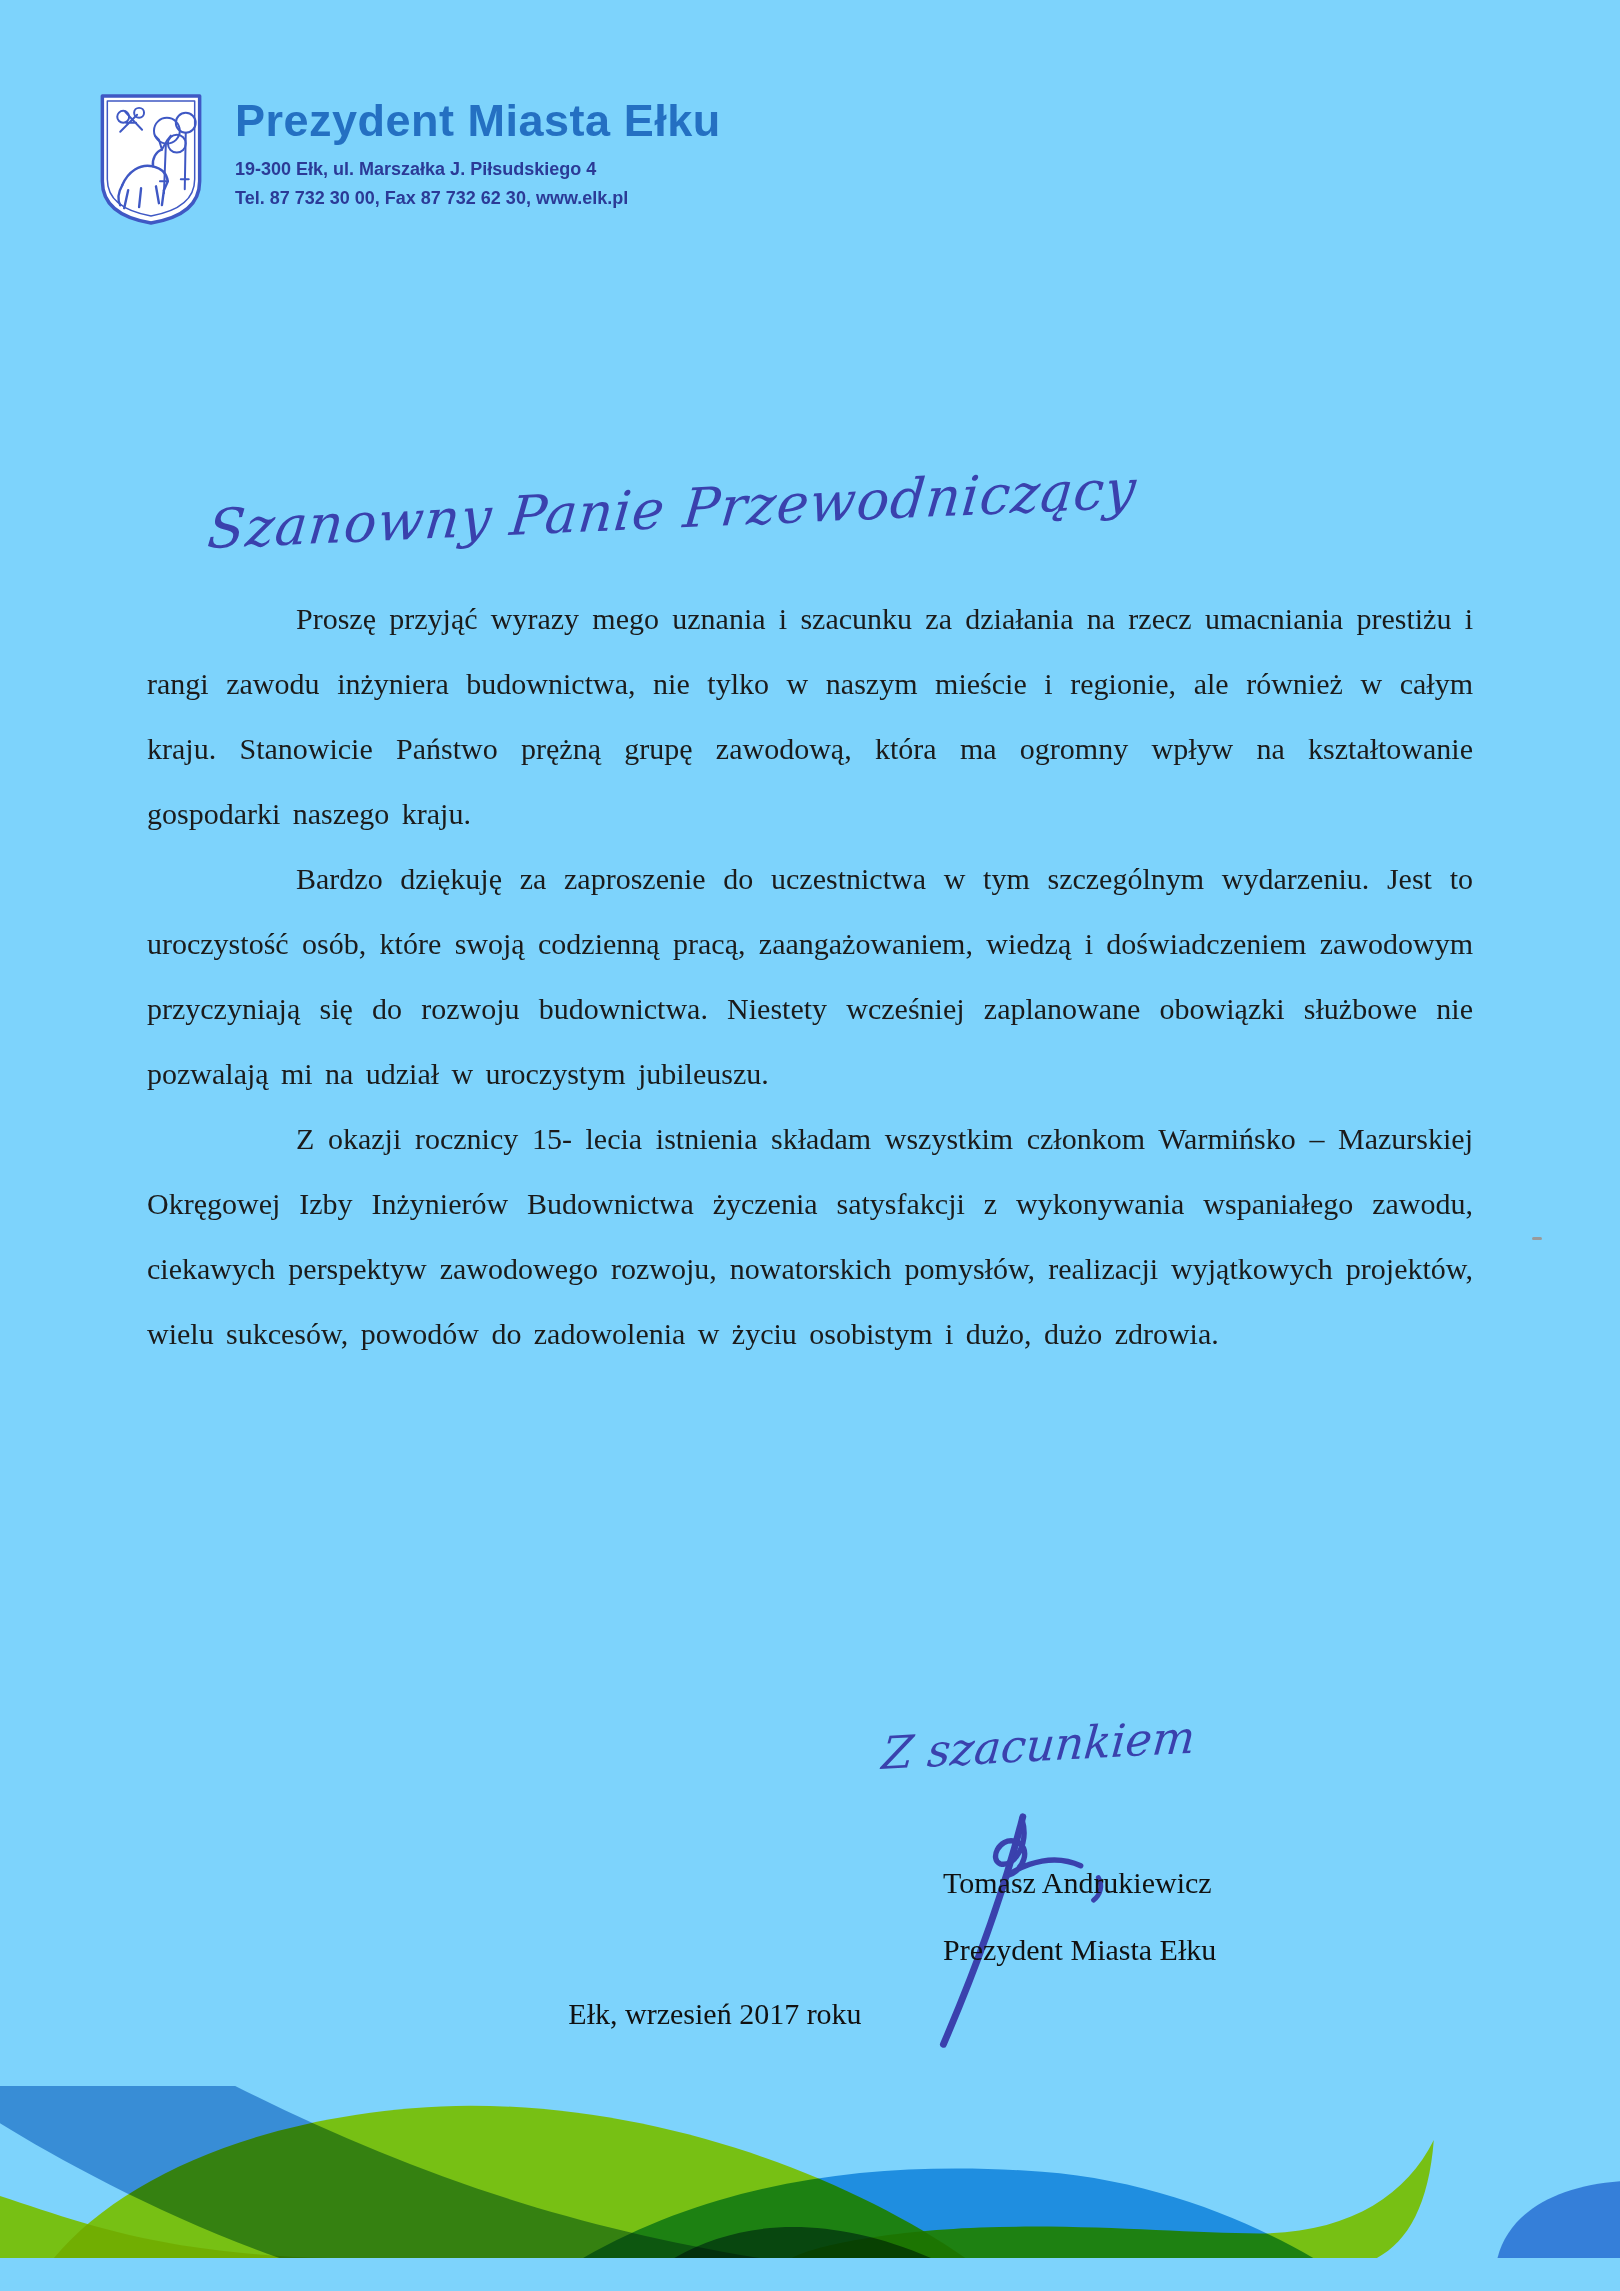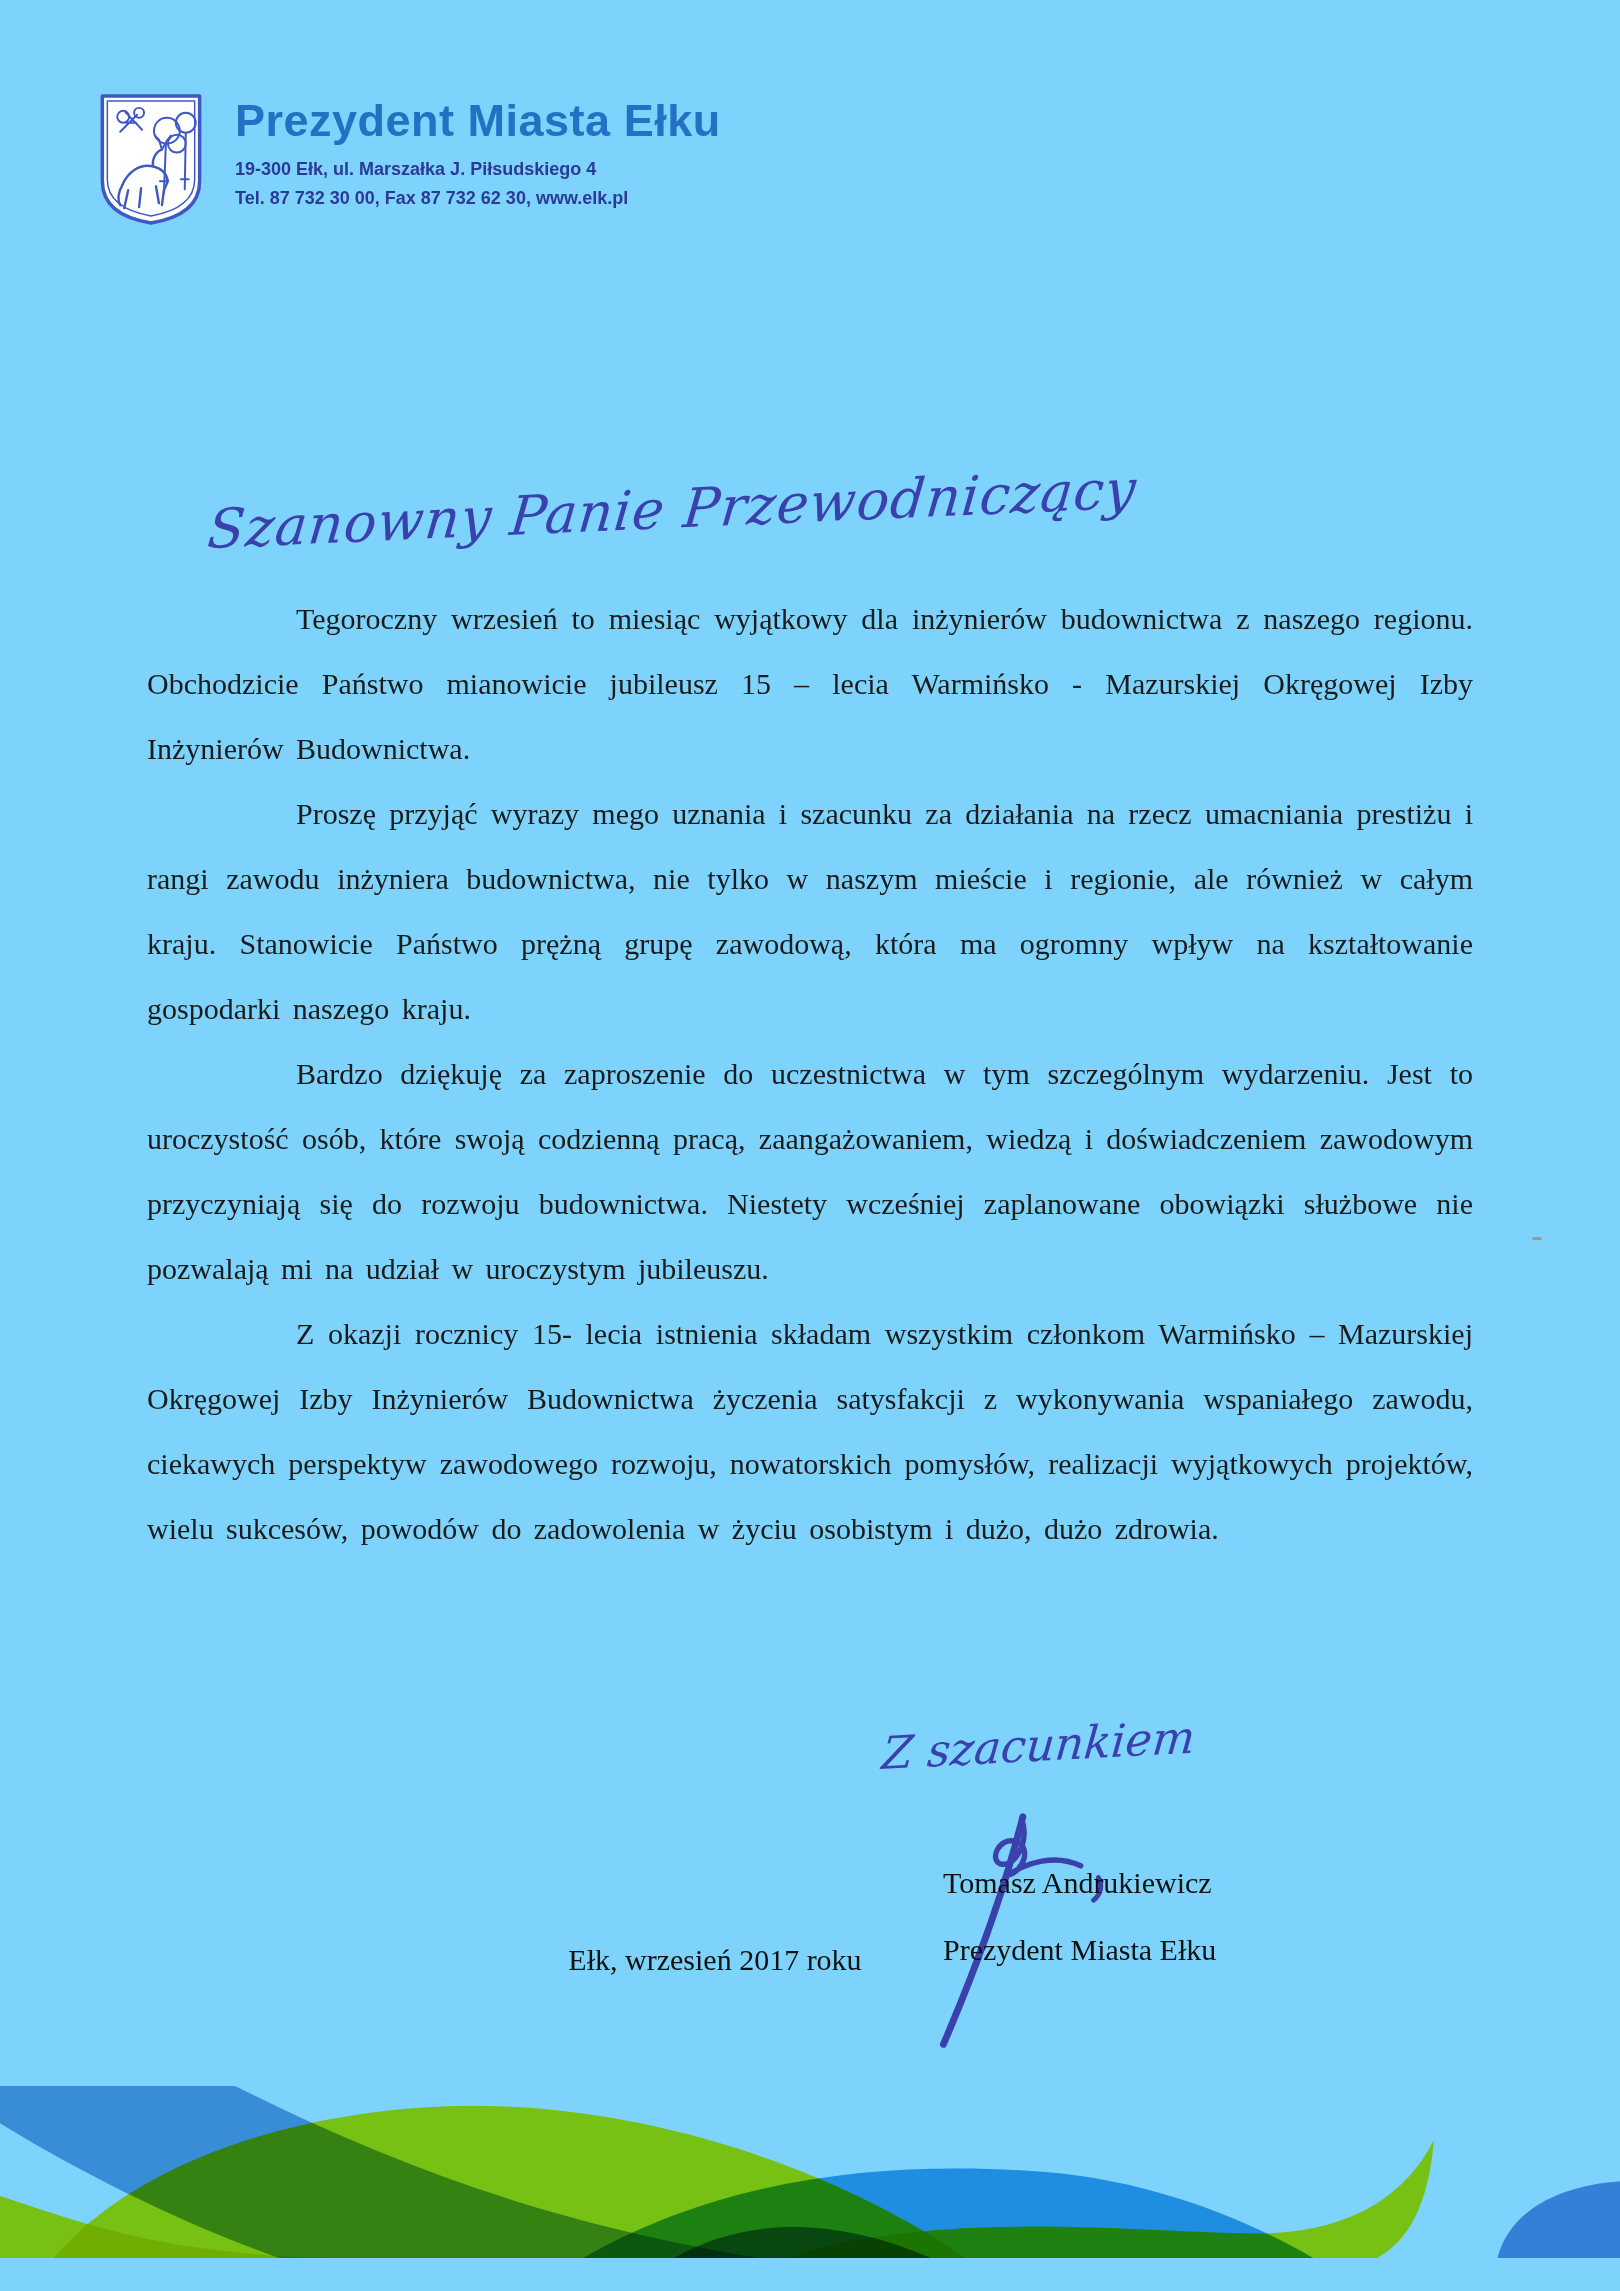--- a/index.html
+++ b/index.html
@@ -61,21 +61,21 @@
 
   
   .sig-block {
     position:absolute; left:943px; top:1849px;
     font-size:30px; line-height:67px; color:#111;
   }
   .sig-stroke { position:absolute; left:912px; top:1805px; width:255px; height:255px; }
 
   
   .dateline {
-    position:absolute; left:431px; top:1943px; width:568px;
+    position:absolute; left:431px; top:1997px; width:568px;
     text-align:center; font-size:30px; color:#111;
   }
 
   
   .footer-waves { position:absolute; left:0; top:2086px; width:1620px; height:172px; }
   .footer-waves path { mix-blend-mode:multiply; }
 
   
   .artifact-dash {
     position:absolute; left:1532px; top:1237px; width:9.8px; height:2.9px;
@@ -112,21 +112,20 @@
       <div class="head-title">Prezydent Miasta Ełku</div>
       <div class="head-addr">19-300 Ełk, ul. Marszałka J. Piłsudskiego 4</div>
       <div class="head-addr">Tel. 87 732 30 00, Fax 87 732 62 30, www.elk.pl</div>
     </div>
   </div>
 
 
   <div class="handwriting hw-greeting">Szanowny Panie Przewodniczący</div>
 
   <div class="body-text">
-    <p>Tegoroczny wrzesień to miesiąc wyjątkowy dla inżynierów budownictwa z naszego regionu. Obchodzicie Państwo mianowicie jubileusz 15 – lecia Warmińsko - Mazurskiej Okręgowej Izby Inżynierów Budownictwa.</p>
     <p>Proszę przyjąć wyrazy mego uznania i szacunku za działania na rzecz umacniania prestiżu i rangi zawodu inżyniera budownictwa, nie tylko w naszym mieście i regionie, ale również w całym kraju. Stanowicie Państwo prężną grupę zawodową, która ma ogromny wpływ na kształtowanie gospodarki naszego kraju.</p>
     <p>Bardzo dziękuję za zaproszenie do uczestnictwa w tym szczególnym wydarzeniu. Jest to uroczystość osób, które swoją codzienną pracą, zaangażowaniem, wiedzą i doświadczeniem zawodowym przyczyniają się do rozwoju budownictwa. Niestety wcześniej zaplanowane obowiązki służbowe nie pozwalają mi na udział w uroczystym jubileuszu.</p>
     <p>Z okazji rocznicy 15- lecia istnienia składam wszystkim członkom Warmińsko – Mazurskiej Okręgowej Izby Inżynierów Budownictwa życzenia satysfakcji z wykonywania wspaniałego zawodu, ciekawych perspektyw zawodowego rozwoju, nowatorskich pomysłów, realizacji wyjątkowych projektów, wielu sukcesów, powodów do zadowolenia w życiu osobistym i dużo, dużo zdrowia.</p>
   </div>
 
   <div class="artifact-dash"></div>
 
   <div class="handwriting hw-closing">Z szacunkiem</div>
 
   <svg class="sig-stroke" viewBox="0 0 260 260" fill="none" stroke="#3a41ad" stroke-linecap="round" stroke-linejoin="round">

